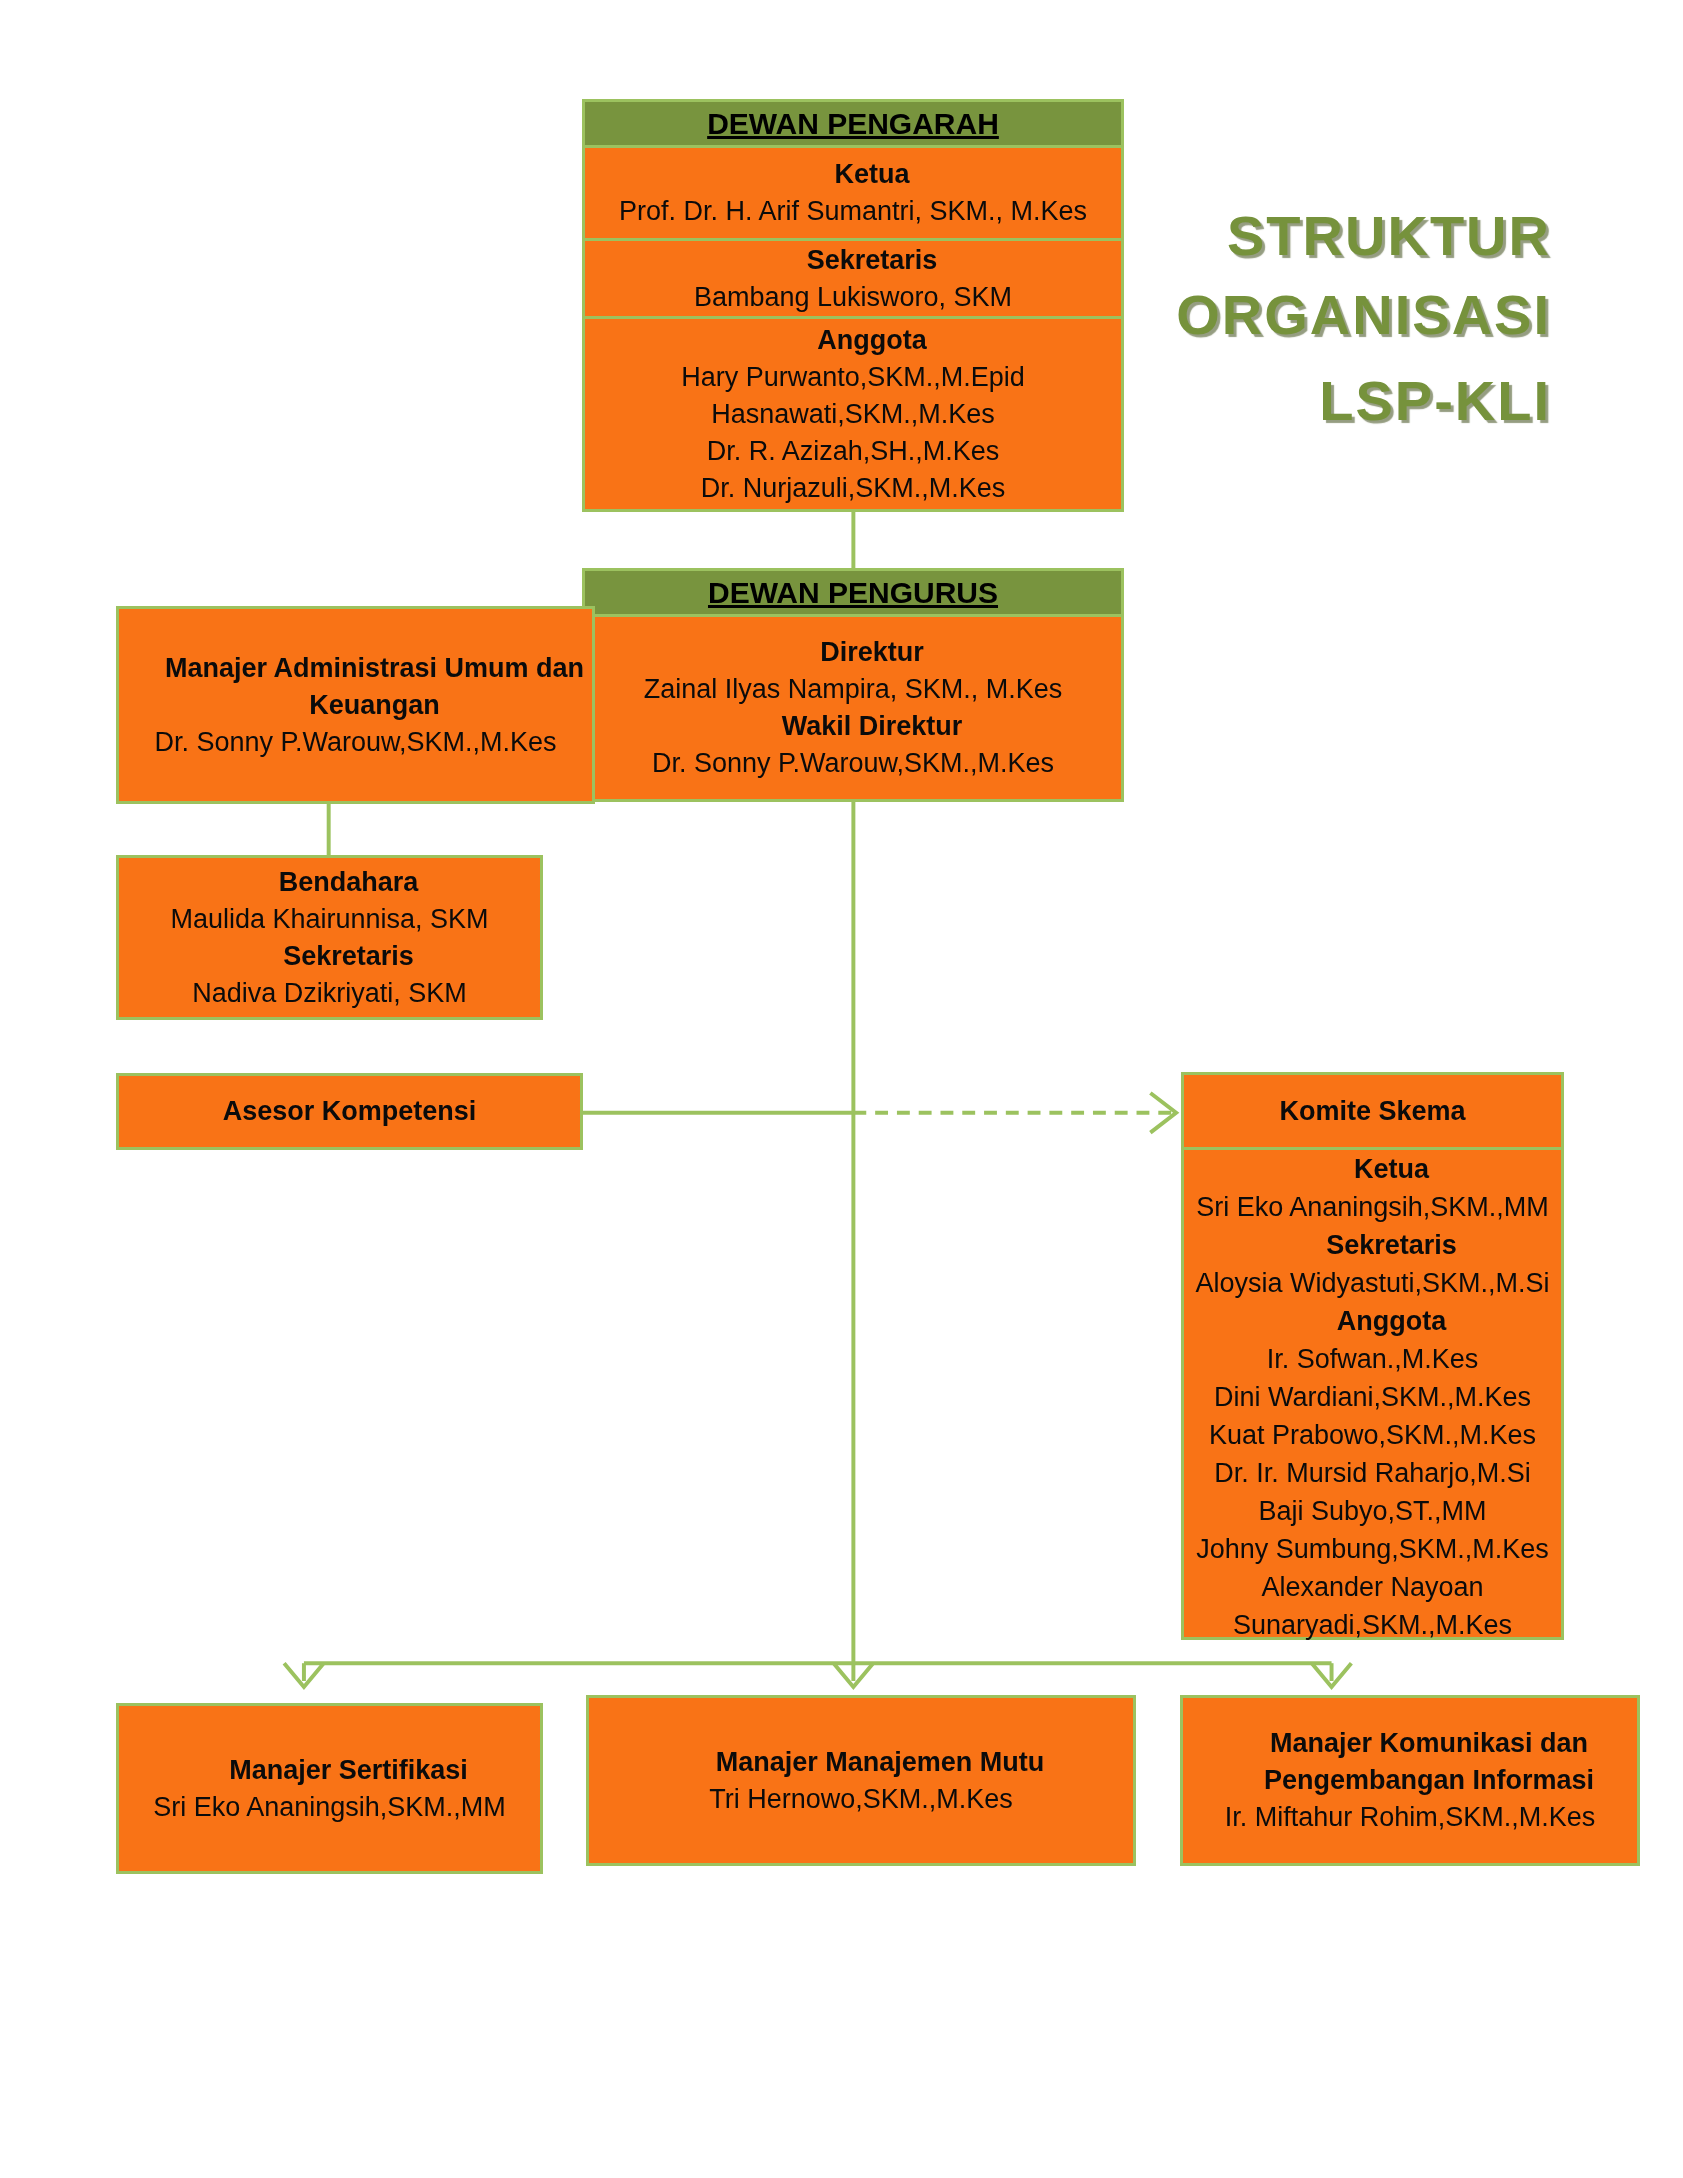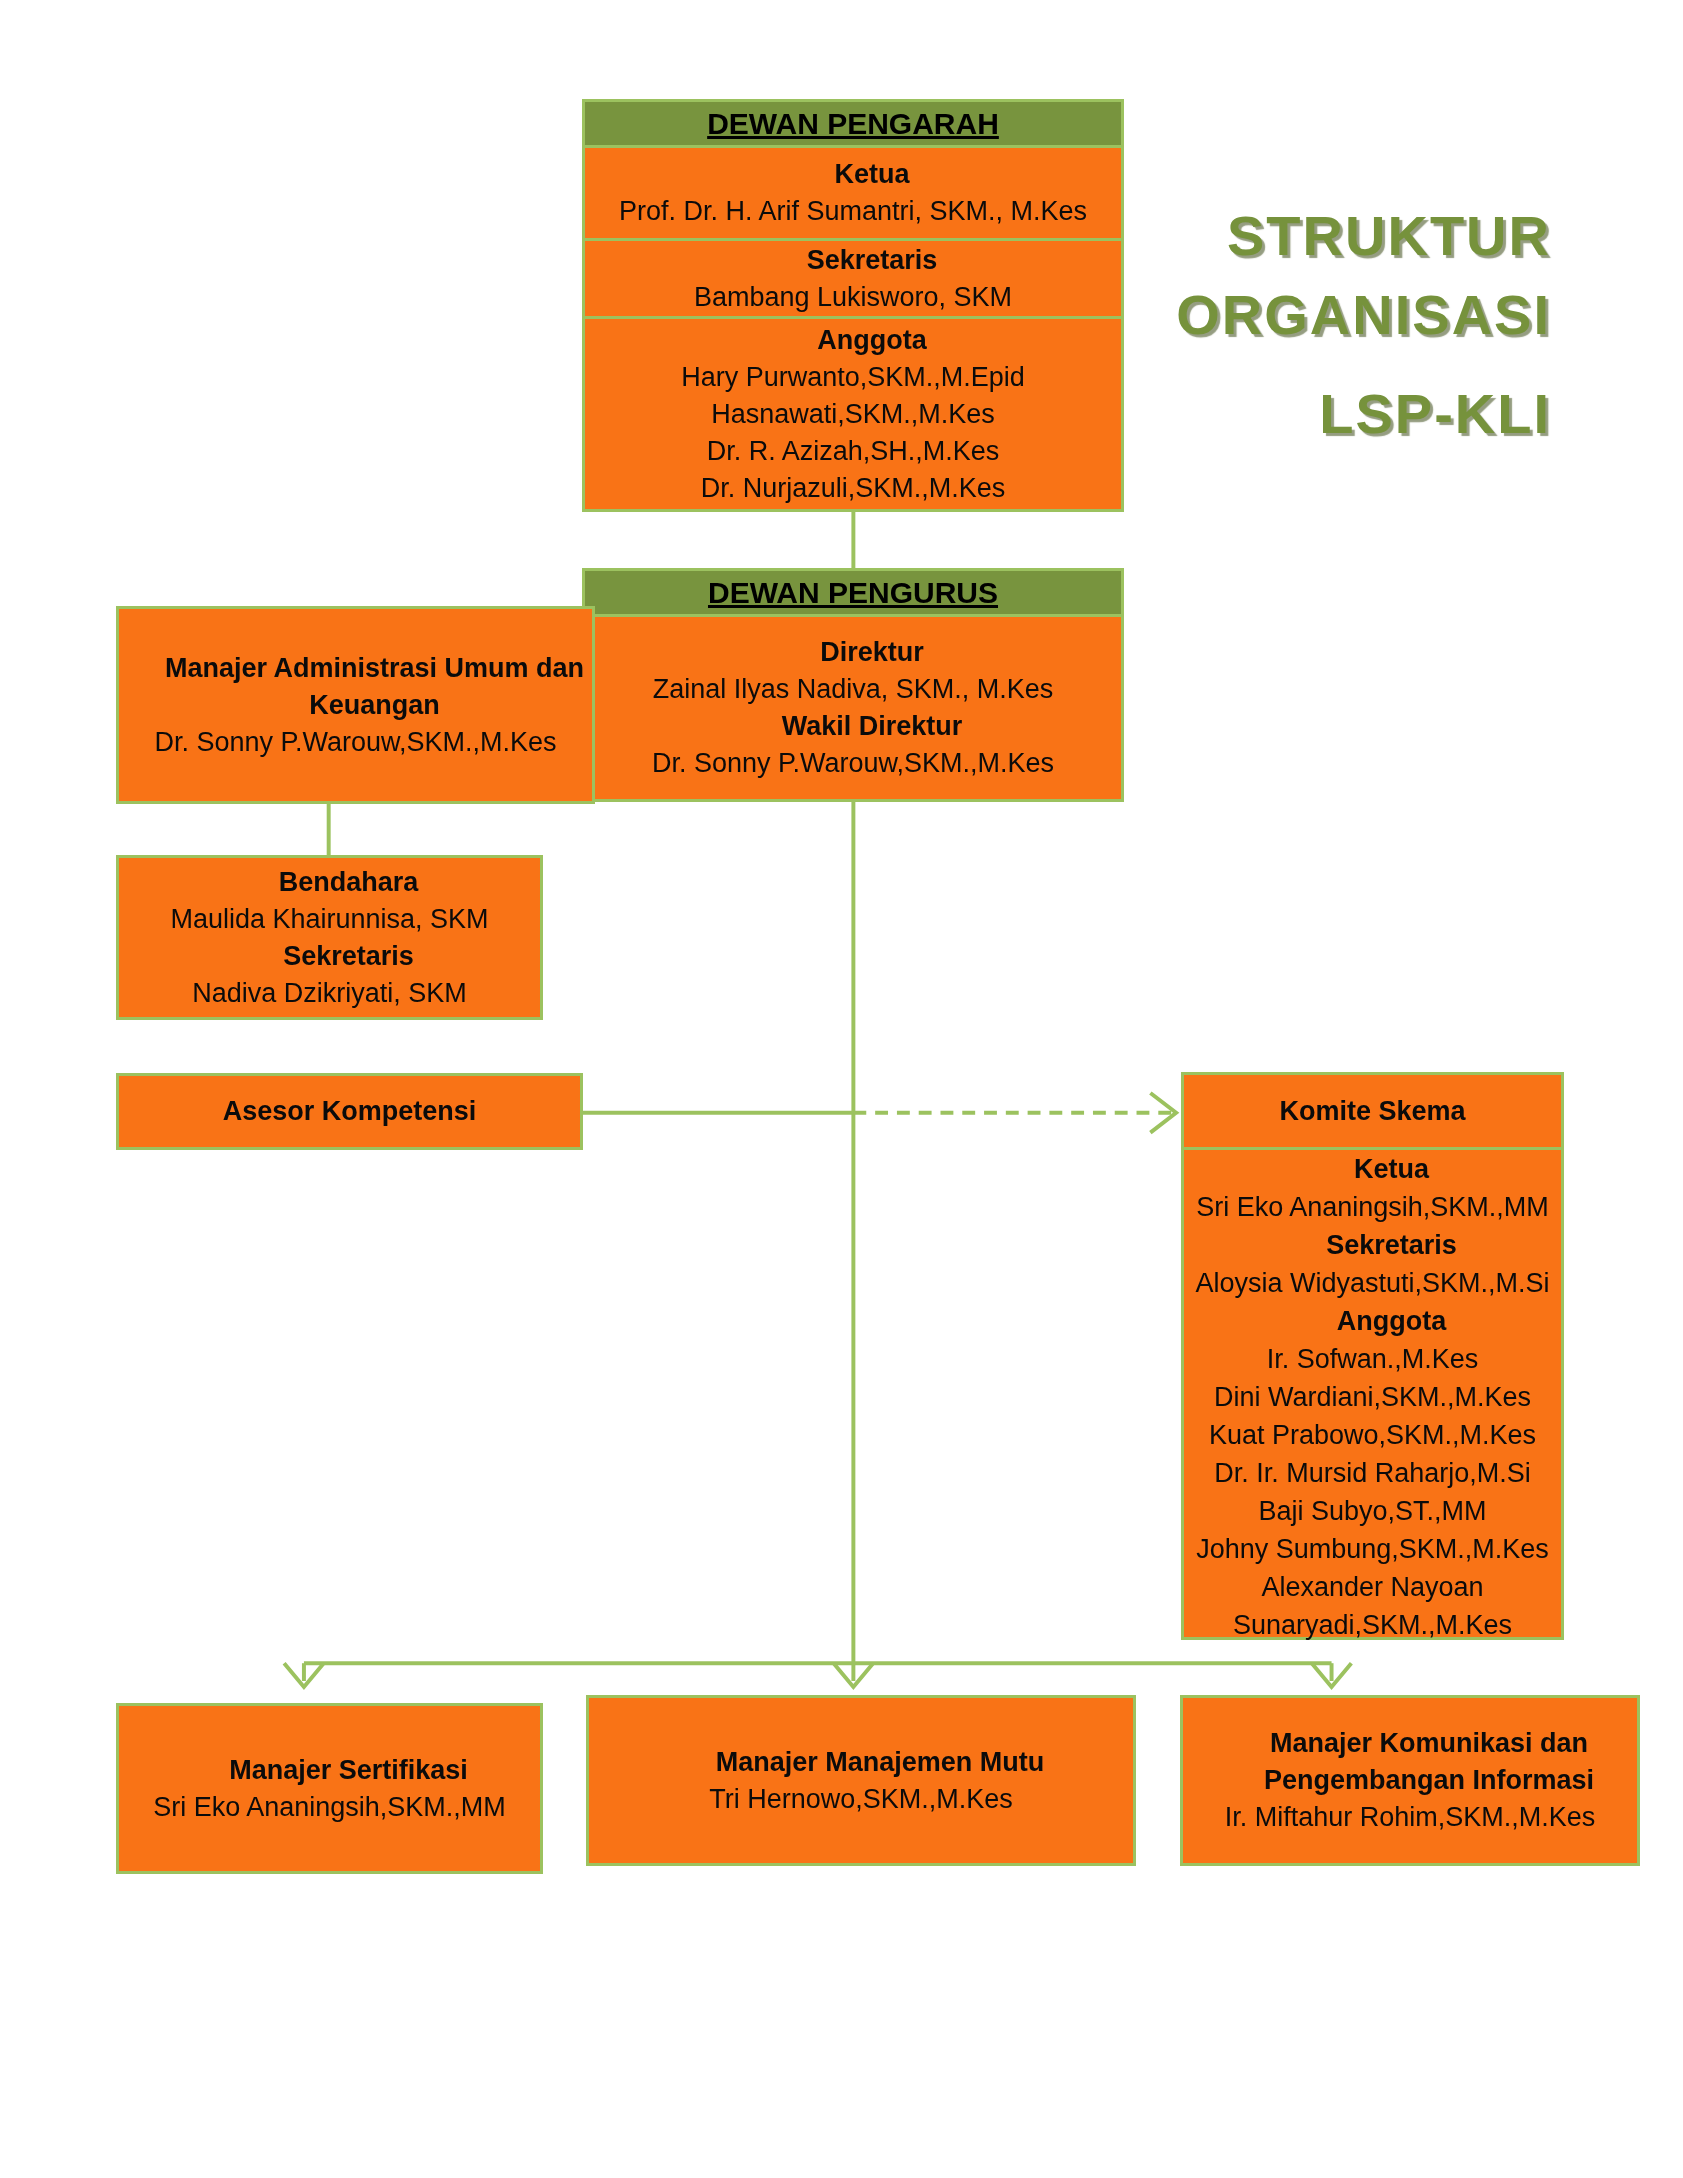--- a/index.html
+++ b/index.html
@@ -33,21 +33,21 @@
   .role{font-weight:bold;padding-left:38px;}
   .name{font-weight:normal;}
   .komite-body{line-height:38px;}
   .plain-label{font-weight:bold;}
   .title{
     position:absolute;top:196px;right:132px;width:515px;text-align:right;
     color:var(--title-green);font-weight:bold;font-size:56px;letter-spacing:2px;
     text-shadow:3px 3px 1px rgba(62,76,26,0.55);
     line-height:79px;white-space:nowrap;
   }
-  .title .line3{margin-top:20px;}
+  .title .line3{margin-top:7px;}
 </style>
 </head>
 <body>
 
 <div class="canvas">
 
   <svg class="connectors" viewBox="0 0 1700 2200" fill="none" stroke="#9CC25F" stroke-width="4">
     <path d="M862 517 L862 574"></path>
     <path d="M548 720 L588 720"></path>
     <path d="M332 812 L332 864"></path>
@@ -86,21 +86,21 @@
       <div class="name">Hasnawati,SKM.,M.Kes</div>
       <div class="name">Dr. R. Azizah,SH.,M.Kes</div>
       <div class="name">Dr. Nurjazuli,SKM.,M.Kes</div>
     </div>
   </div>
 
   <div class="box" style="left:582px;top:568px;width:542px;height:234px;">
     <div class="box-header" style="height:46px;">DEWAN PENGURUS</div>
     <div class="centered-body">
       <div class="role">Direktur</div>
-      <div class="name">Zainal Ilyas Nadiva, SKM., M.Kes</div>
+      <div class="name">Zainal Ilyas Nampira, SKM., M.Kes</div>
       <div class="role">Wakil Direktur</div>
       <div class="name">Dr. Sonny P.Warouw,SKM.,M.Kes</div>
     </div>
   </div>
 
   <div class="box" style="left:116px;top:606px;width:479px;height:198px;">
     <div class="centered-body" style="padding:0 6px;">
       <div class="role">Manajer Administrasi Umum dan Keuangan</div>
       <div class="name">Dr. Sonny P.Warouw,SKM.,M.Kes</div>
     </div>

